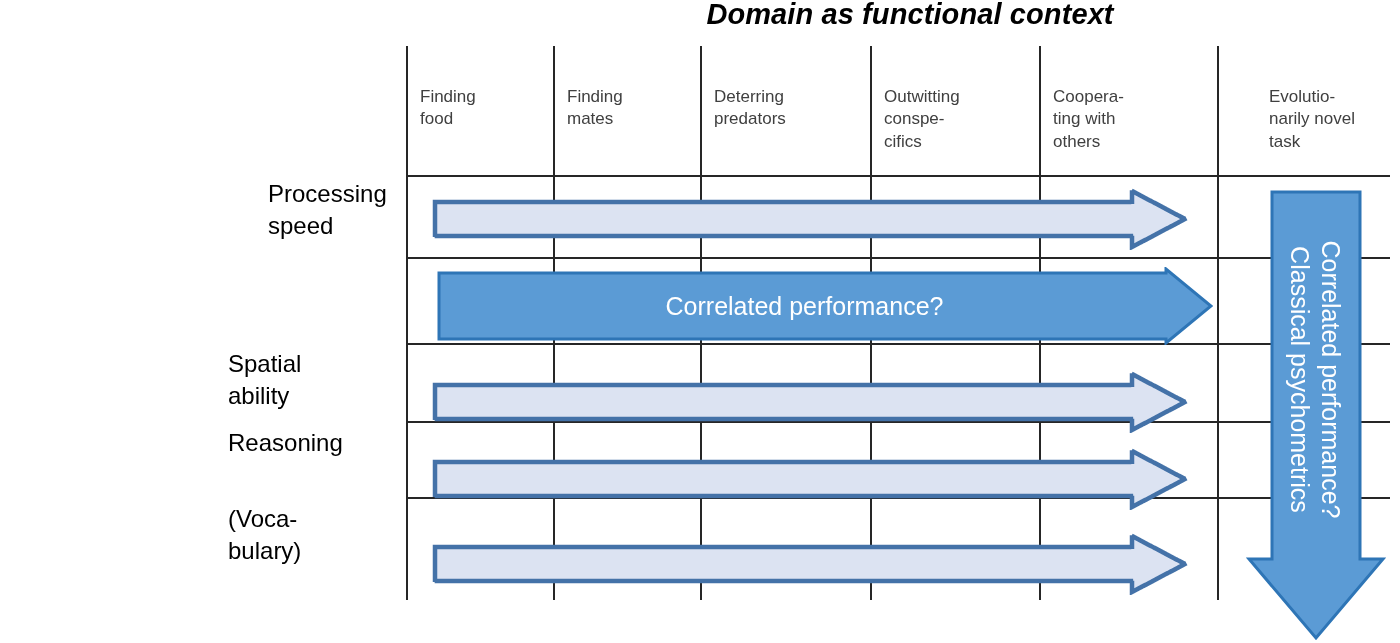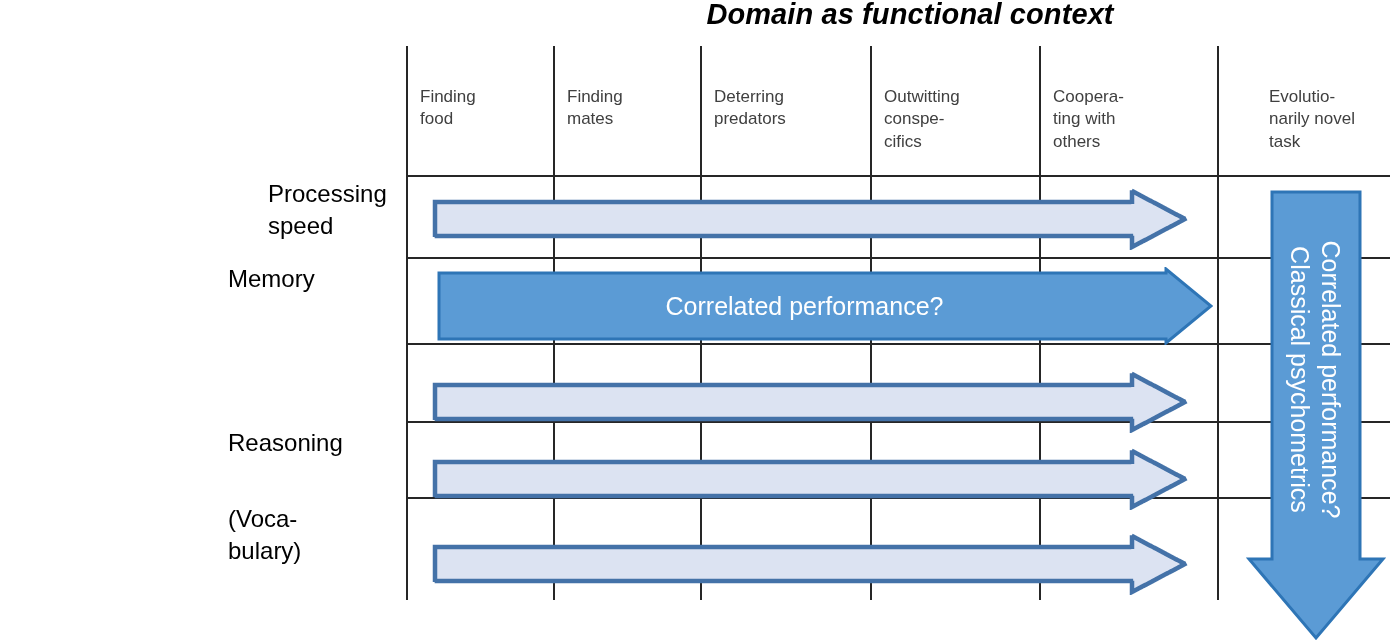--- a/index.html
+++ b/index.html
@@ -123,21 +123,22 @@
 </head>
 <body>
 
 <div id="stage">
 
   <div class="title-top">Domain as functional context</div>
 
 
   <div class="rowlabel" style="top:178px;margin-left:40px;">Processing
 speed</div>
-  <div class="rowlabel" style="top:263px;">Memory</div>
+  <div class="rowlabel" style="top:348px;">Spatial
+ability</div>
   <div class="rowlabel" style="top:427px;">Reasoning</div>
   <div class="rowlabel" style="top:503px;">(Voca-
 bulary)</div>
 
   <div class="tbl">
 
     <div class="vline" style="left:0px;   height:554px;"></div>
     <div class="vline" style="left:147px; height:554px;"></div>
     <div class="vline" style="left:294px; height:554px;"></div>
     <div class="vline" style="left:464px; height:554px;"></div>

